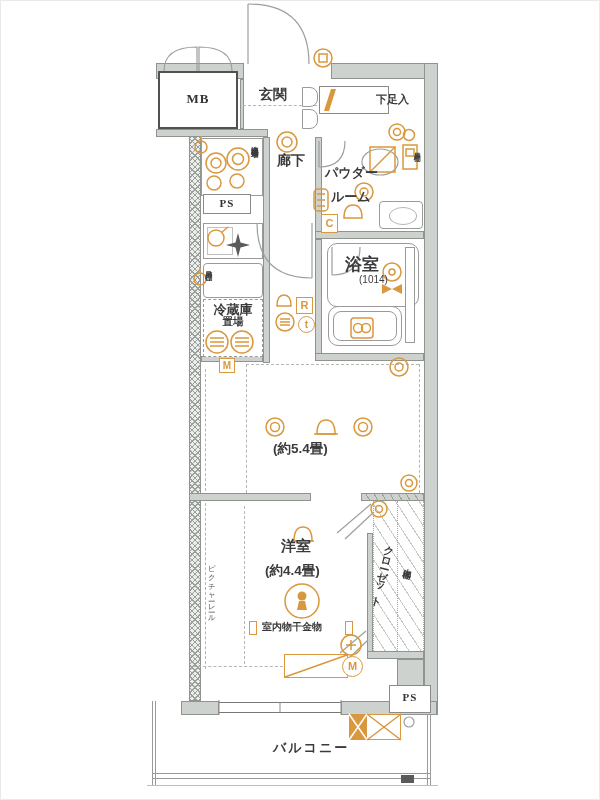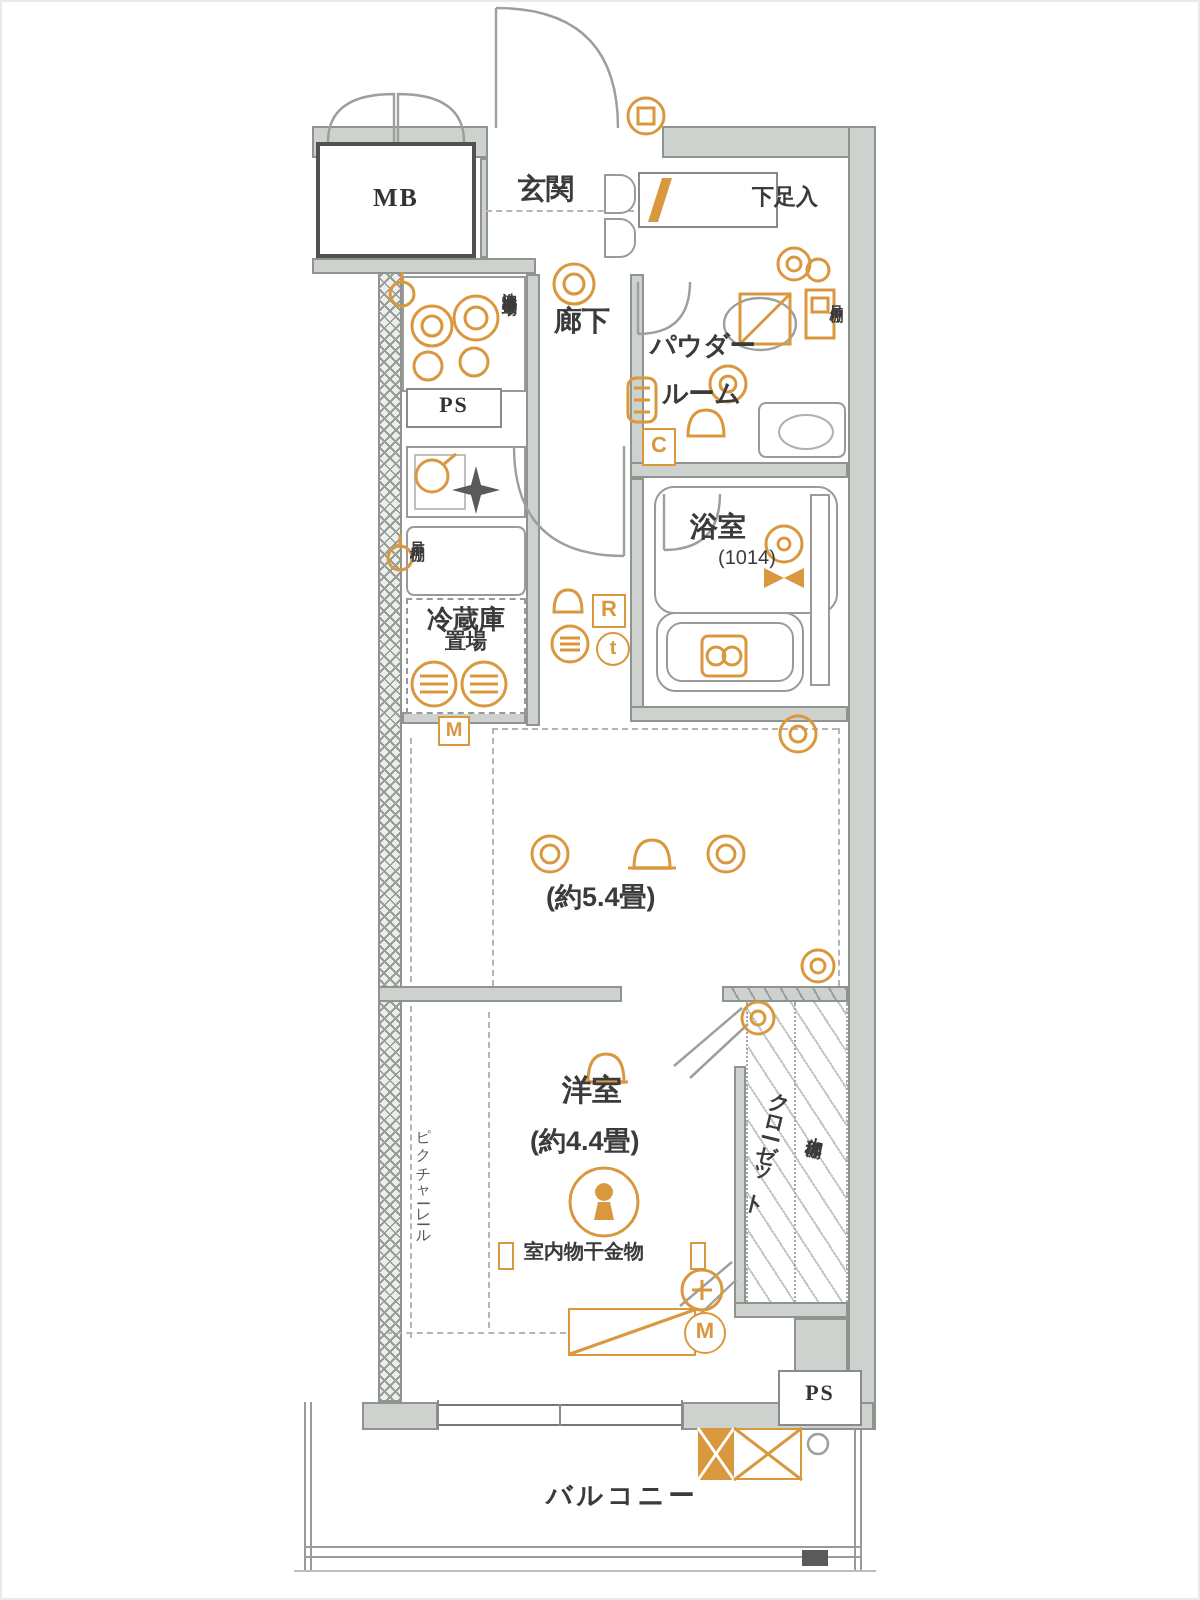--- a/index.html
+++ b/index.html
@@ -249,21 +249,21 @@
   <div class="obox ocirc" style="left:297px;top:315px;width:17px;height:17px;font-size:10px;line-height:15px;">t</div>
   <div class="obox" style="left:218px;top:357px;width:16px;height:15px;font-size:10px;line-height:13px;">M</div>
   <div class="obox ocirc" style="left:341px;top:655px;width:21px;height:21px;font-size:11px;line-height:19px;">M</div>
 
   <div class="lbl serif" style="left:157px;top:91px;width:80px;text-align:center;font-size:13px;color:#333;">MB</div>
   <div class="lbl" style="left:258px;top:86px;font-size:14px;">玄関</div>
   <div class="lbl" style="left:333px;top:92px;font-size:11px;margin-left:42px;">下足入</div>
   <div class="lbl" style="left:276px;top:152px;font-size:14px;">廊下</div>
   <div class="lbl" style="left:324px;top:165px;font-size:13px;">パウダー</div>
   <div class="lbl" style="left:330px;top:189px;font-size:13px;">ルーム</div>
-  <div class="lbl" style="left:344px;top:255px;font-size:14px;">浴室</div>
+  <div class="lbl" style="left:344px;top:255px;font-size:17px;">浴室</div>
   <div class="lbl" style="left:358px;top:273px;font-size:10px;font-weight:normal;">(1014)</div>
   <div class="lbl v" style="left:249px;top:139px;font-size:7.5px;height:56px;">洗濯機置場</div>
   <div class="lbl serif" style="left:202px;top:196px;width:48px;text-align:center;font-size:11px;color:#333;">PS</div>
   <div class="lbl v" style="left:203px;top:264px;font-size:7.5px;height:32px;">吊戸棚</div>
   <div class="lbl v" style="left:412px;top:146px;font-size:7px;height:36px;">吊戸棚</div>
   <div class="lbl" style="left:206px;top:302px;width:52px;text-align:center;font-size:13px;">冷蔵庫</div>
   <div class="lbl" style="left:206px;top:315px;width:52px;text-align:center;font-size:10.5px;">置場</div>
   <div class="lbl" style="left:272px;top:441px;font-size:13.5px;">(約5.4畳)</div>
   <div class="lbl" style="left:280px;top:537px;font-size:15px;">洋室</div>
   <div class="lbl" style="left:264px;top:563px;font-size:13.5px;">(約4.4畳)</div>

